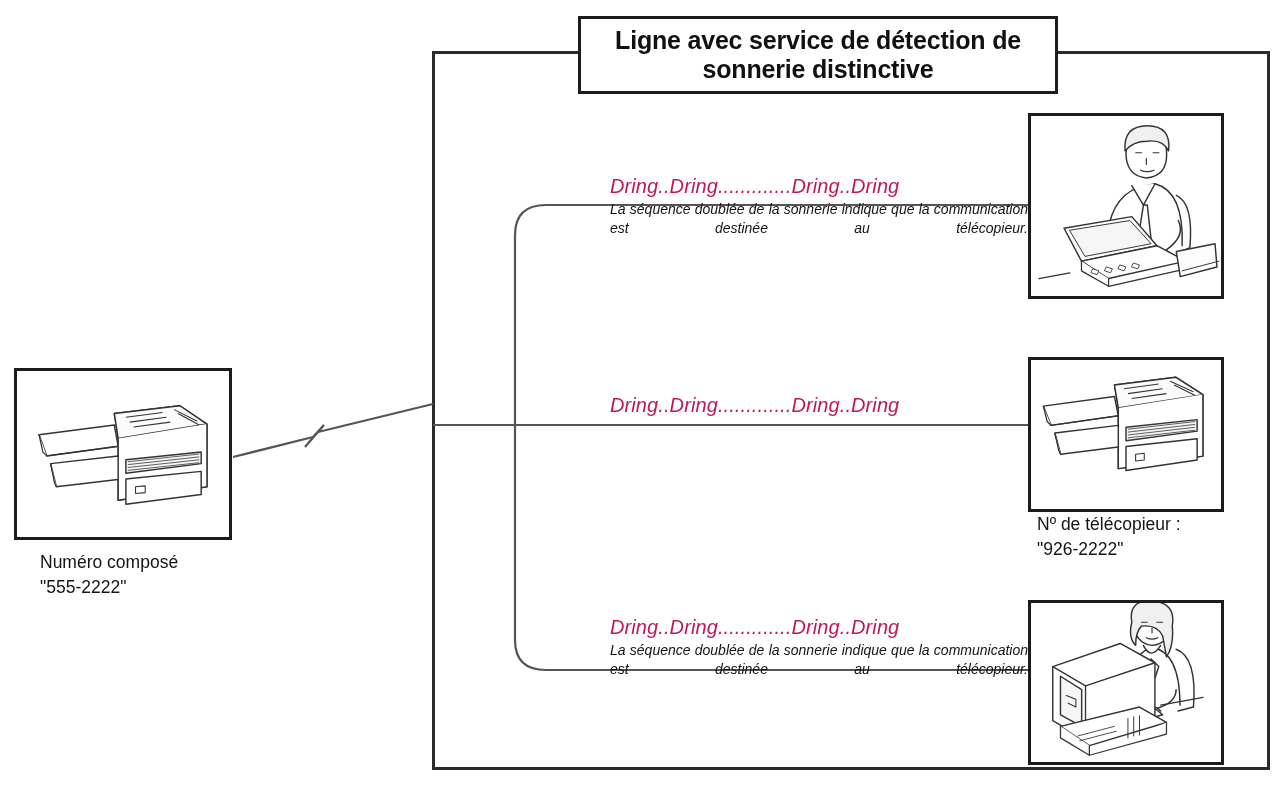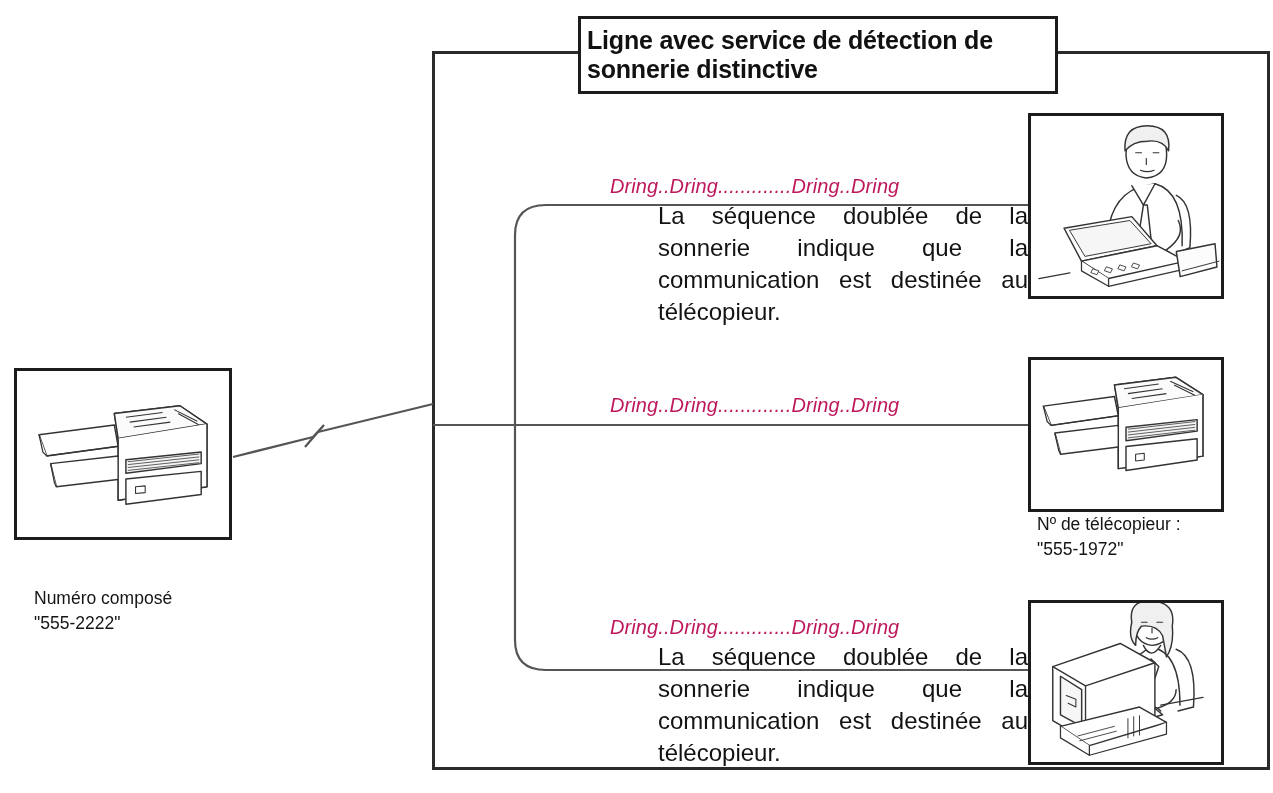--- a/index.html
+++ b/index.html
@@ -38,21 +38,21 @@
     left: 578px;
     top: 16px;
     width: 480px;
     height: 78px;
     border: 3px solid #1c1c1c;
     box-sizing: border-box;
     background: #ffffff;
     display: flex;
     align-items: center;
     justify-content: center;
-    text-align: left;
+    text-align: center;
     z-index: 6;
   }
   #title-box .title-text {
     font-size: 25px;
     font-weight: bold;
     line-height: 1.18;
     letter-spacing: -0.2px;
     color: #111111;
     padding: 0 6px;
   }
@@ -71,21 +71,21 @@
   }
   #dialed-fax-box svg { display: block; width: 100%; height: 100%; }
 
   .caption {
     position: absolute;
     font-size: 17.5px;
     line-height: 1.42;
     color: #151515;
     white-space: pre-line;
   }
-  #dialed-number-caption { left: 34px; top: 550px; width: 230px; margin-top: 36px; }
+  #dialed-number-caption { left: 40px; top: 550px; width: 230px; }
   #fax-number-caption   { left: 1037px; top: 512px; width: 230px; }
 
   
   .device-box {
     position: absolute;
     border: 3px solid #1c1c1c;
     box-sizing: border-box;
     background: #ffffff;
     z-index: 4;
   }
@@ -111,26 +111,26 @@
   }
   .ring-label {
     font-size: 20px;
     font-style: italic;
     color: #be185d;
     letter-spacing: 0.1px;
     white-space: nowrap;
     margin-bottom: 2px;
   }
   .msg-body {
-    font-size: 24px;
+    font-size: 14px;
+    font-style: italic;
     line-height: 1.34;
     color: #131313;
     text-align: justify;
     text-justify: inter-word;
-    margin-left: 48px;
   }
   .msg-body.last-justify::after {
     content: "";
     display: inline-block;
     width: 100%;
   }
   #msg-block-1 { left: 610px; top: 175px; }
   #msg-block-2 { left: 610px; top: 394px; }
   #msg-block-3 { left: 610px; top: 616px; }
 
@@ -317,21 +317,21 @@
         <path d="M48 138 L86 128" stroke-width="0.9"></path>
         <path d="M50 143 L88 133" stroke-width="0.9"></path>
         <path d="M100 120 L100 140" stroke-width="1"></path>
         <path d="M106 118 L106 138" stroke-width="1"></path>
         <path d="M112 117 L112 137" stroke-width="1"></path>
       </g>
     </svg>
   </div>
 
   <div class="caption" id="fax-number-caption">Nº de télécopieur :
-"555-1972"</div>
+"926-2222"</div>
 
   <div class="msg-block" id="msg-block-1">
     <div class="ring-label">Dring..Dring.............Dring..Dring</div>
     <div class="msg-body last-justify">La séquence doublée de la sonnerie indique que la communication est destinée au télécopieur.</div>
   </div>
 
   <div class="msg-block" id="msg-block-2">
     <div class="ring-label">Dring..Dring.............Dring..Dring</div>
   </div>
 

